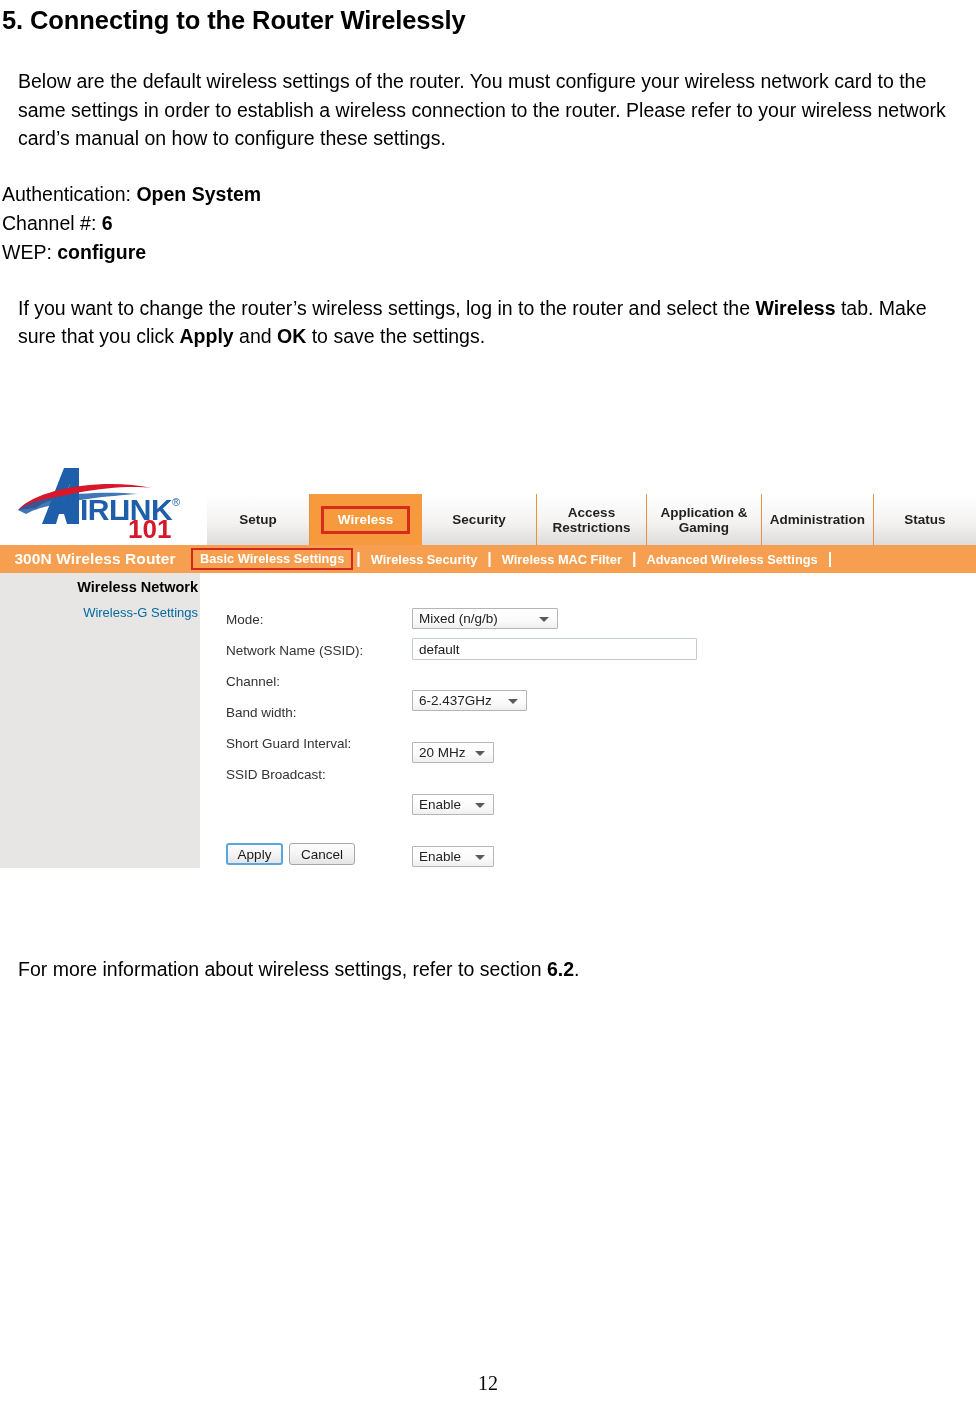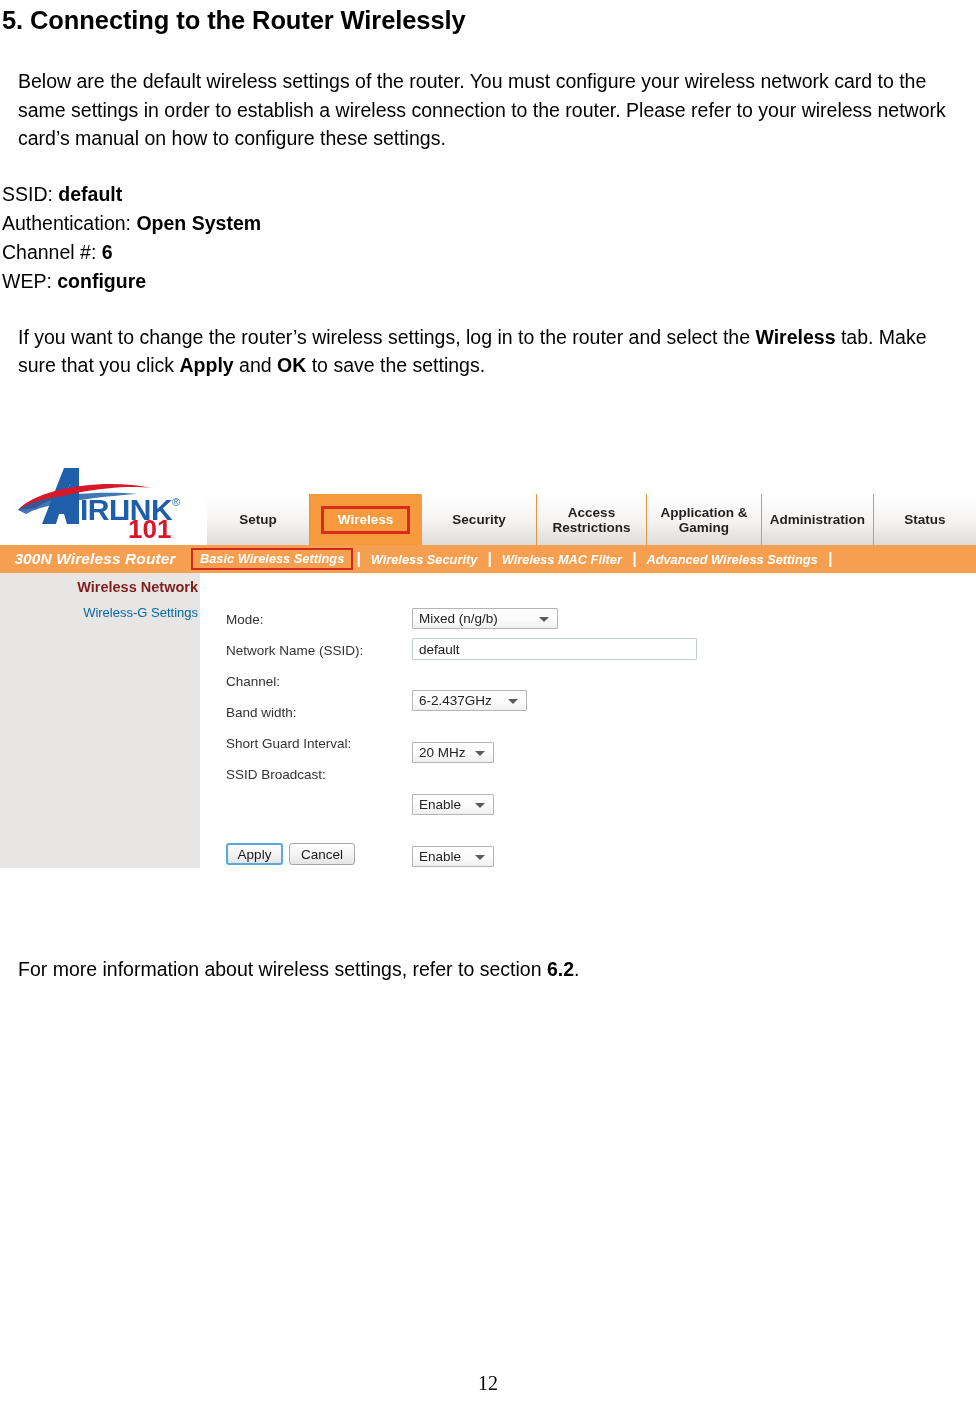--- a/index.html
+++ b/index.html
@@ -125,21 +125,20 @@
 
   
   .ui-subbar {
     position: absolute;
     left: 0; top: 89px;
     width: 976px;
     height: 28px;
     background: #f79f50;
     display: flex;
     align-items: center;
-    font-style: italic;
   }
   .model-name {
     width: 190px;
     color: #ffffff;
     font-size: 15.5px;
     font-weight: bold;
     text-align: center;
     letter-spacing: 0.1px;
     flex: 0 0 190px;
   }
@@ -184,21 +183,21 @@
     height: 295px;
     background: #e8e6e5;
   }
 
   .sb-title {
     position: absolute;
     right: 2px;
     top: 6px;
     font-size: 14.5px;
     font-weight: bold;
-    color: #7f1d1d;
+    color: #000000;
     text-align: right;
     white-space: nowrap;
   }
   .sb-sub {
     position: absolute;
     right: 2px;
     top: 32px;
     font-size: 13px;
     color: #0369a1;
     text-align: right;
@@ -300,21 +299,20 @@
     <div style="height:4px"></div>
     <h1 class="section-title">5. Connecting to the Router Wirelessly</h1>
 
     <div class="spacer-lg"></div>
 
     <p class="para">Below are the default wireless settings of the router. You must configure your wireless network card to the same settings in order to establish a wireless connection to the router. Please refer to your wireless network card’s manual on how to configure these settings.</p>
 
     <div class="spacer-md"></div>
 
     <div class="settings-list">
-      <div><span>SSID: </span><b>default</b></div>
       <div><span>Authentication: </span><b>Open System</b></div>
       <div><span>Channel #: </span><b>6</b></div>
       <div><span>WEP: </span><b>configure</b></div>
     </div>
 
     <div class="spacer-md"></div>
 
     <p class="para"><span>If you want to change the router’s wireless settings, log in to the router and select the </span><b>Wireless</b><span> tab.  Make sure that you click </span><b>Apply</b><span> and </span><b>OK</b><span> to save the settings.</span></p>
 
   </div>

